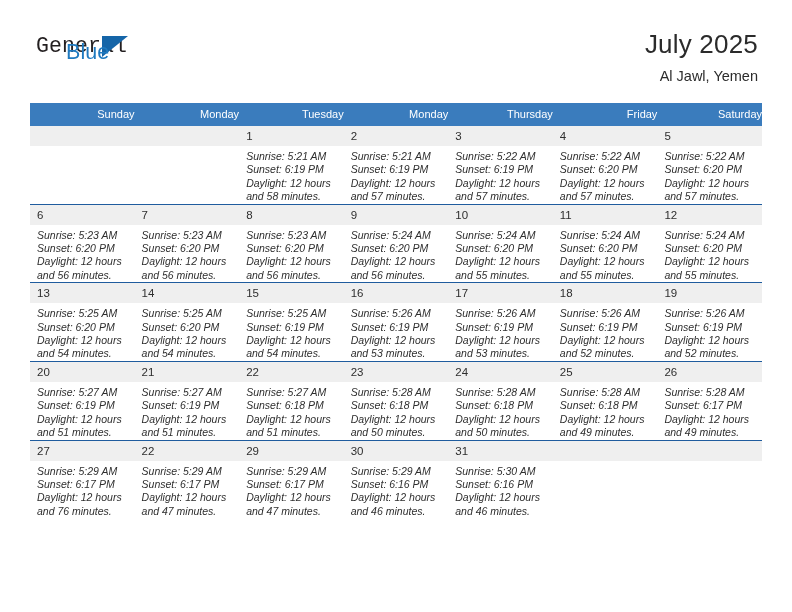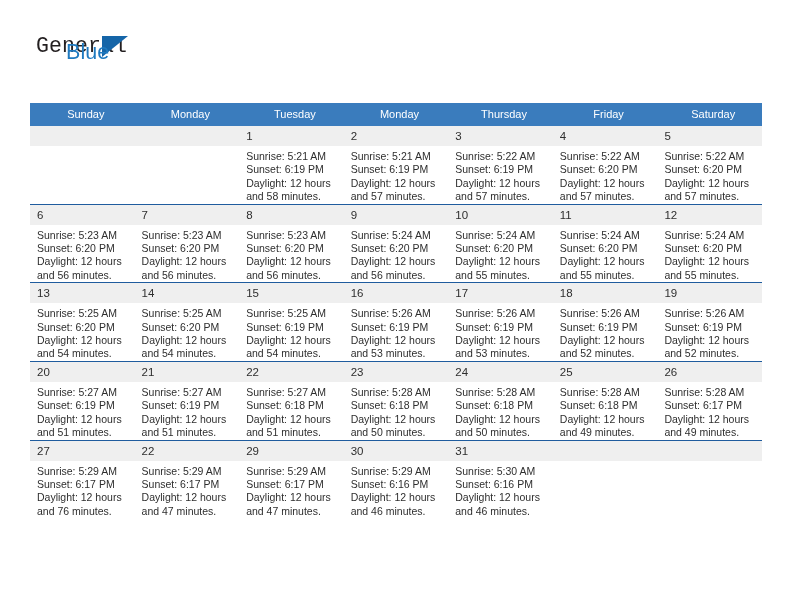--- a/index.html
+++ b/index.html
@@ -96,21 +96,21 @@
     width: 732px;
     border-collapse: collapse;
     table-layout: fixed;
   }
 
   .dow-row th {
     background: #3a7cbd;
     color: #ffffff;
     font-size: 11px;
     font-weight: normal;
-    text-align: center;
+    text-align: right;
     padding: 5px 0 5px 7px;
     height: 13px;
     line-height: 13px;
     border: none;
   }
 
   .week-row td {
     vertical-align: top;
     padding: 0;
     height: 76px;
@@ -127,39 +127,44 @@
     line-height: 16px;
     padding: 2px 0 2px 7px;
     font-size: 11.5px;
     color: #2e2e2e;
   }
   .cell-body {
     padding: 4px 6px 0 7px;
     font-size: 10.5px;
     line-height: 13.4px;
     color: #2e2e2e;
+    font-style: italic;
   }
   .cell-body div {
     white-space: nowrap;
   }
   .cell-empty .daynum-band {
     background: #efefef;
   }
 </style>
 </head>
 <body>
 
 <div class="page-header">
 
   <div class="brand">
     <span class="brand-general">General</span>
     <span class="brand-triangle"></span>
     <span class="brand-blue">Blue</span>
   </div>
 
+  <div class="title-block">
+    <h1 class="cal-title">July 2025</h1>
+    <div class="cal-subtitle">Al Jawl, Yemen</div>
+  </div>
 
 </div>
 
 <div class="calendar">
   <table>
     <thead>
       <tr class="dow-row">
           <th><span>Sunday</span></th>
           <th><span>Monday</span></th>
           <th><span>Tuesday</span></th>

